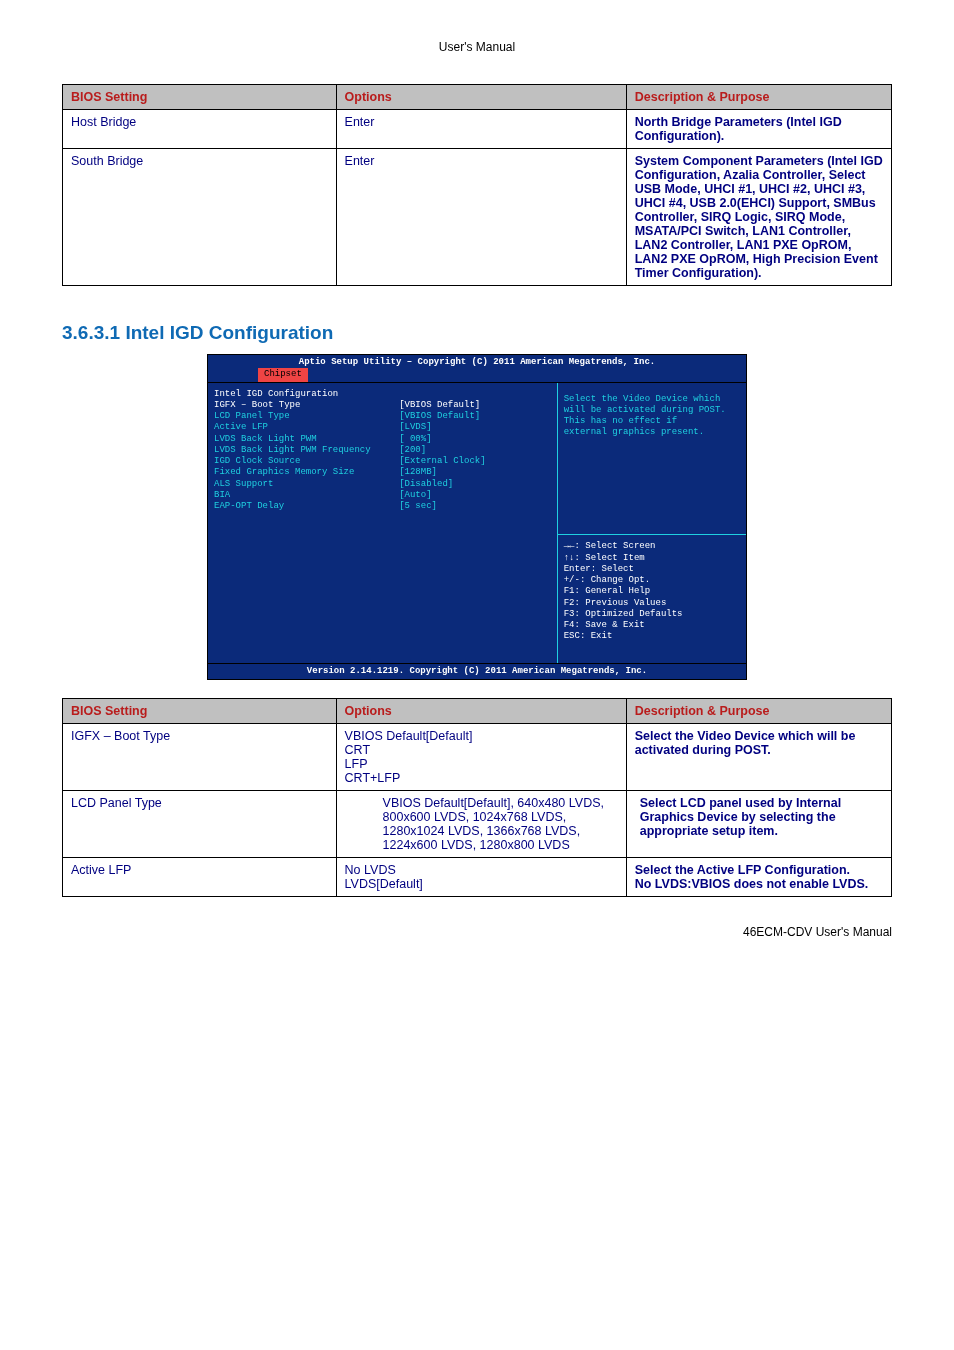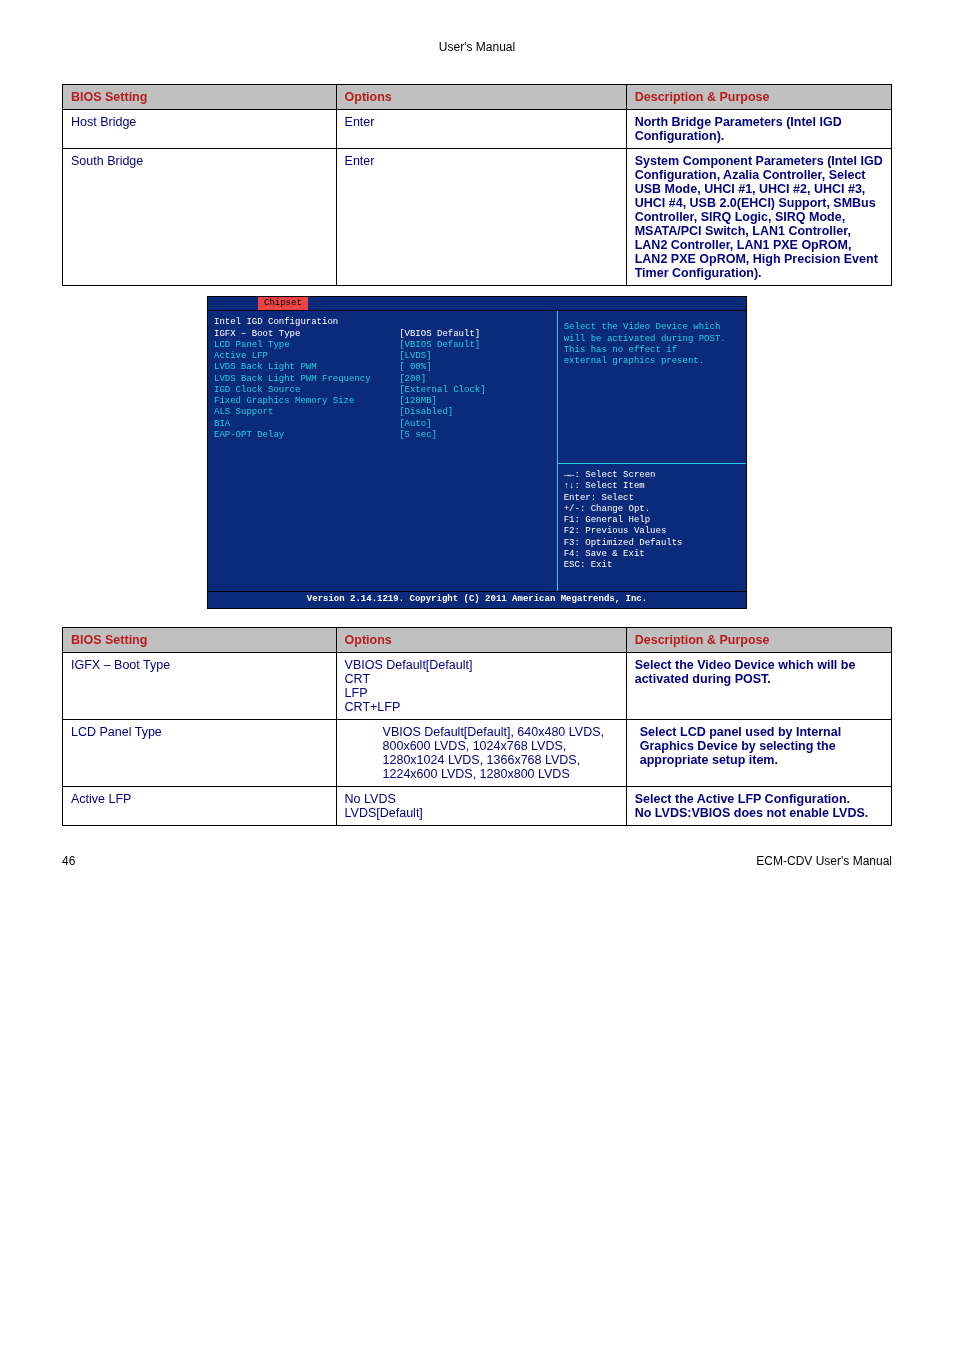--- a/index.html
+++ b/index.html
@@ -16,25 +16,24 @@
   }
   .header-row {
     display: flex;
     justify-content: center;
     font-size: 12px;
     color: #000;
     margin-bottom: 30px;
   }
   .footer-row {
     display: flex;
-    justify-content: space-between;
+    justify-content: flex-end;
     font-size: 12px;
     color: #000;
     margin-top: 28px;
-    gap: 22px;
   }
   .apostrophe {
     font-size: 12px;
   }
   table.opt {
     width: 100%;
     border-collapse: collapse;
     font-size: 12.5px;
     margin-bottom: 10px;
   }
@@ -160,23 +159,25 @@
           <td class="col3">North Bridge Parameters (Intel IGD Configuration).</td>
         </tr>
         <tr>
           <td class="col1">South Bridge</td>
           <td class="col2">Enter</td>
           <td class="col3">System Component Parameters (Intel IGD Configuration, Azalia Controller, Select USB Mode, UHCI #1, UHCI #2, UHCI #3, UHCI #4, USB 2.0(EHCI) Support, SMBus Controller, SIRQ Logic, SIRQ Mode, MSATA/PCI Switch, LAN1 Controller, LAN2 Controller, LAN1 PXE OpROM, LAN2 PXE OpROM, High Precision Event Timer Configuration).</td>
         </tr>
       </tbody>
   </table>
 
+  <div class="section-title">3.6.3.1 Intel IGD Configuration</div>
 
   <div class="bios-wrap">
     <div class="bios-top">
+      <div class="bios-title">Aptio Setup Utility – Copyright (C) 2011 American Megatrends, Inc.</div>
       <div class="bios-tabs">
         <span class="bios-tab">Chipset</span>
       </div>
     </div>
     <div class="bios-body">
       <div class="bios-left">
         <div class="bios-item">
             <span class="bi-label head">Intel IGD Configuration</span>
           </div>
         <div id="bios-items">

